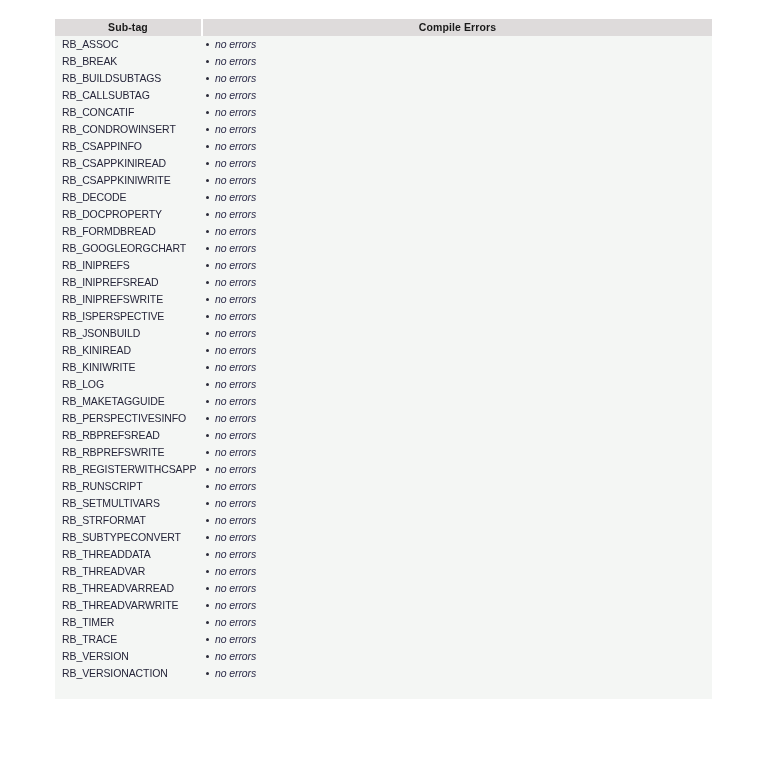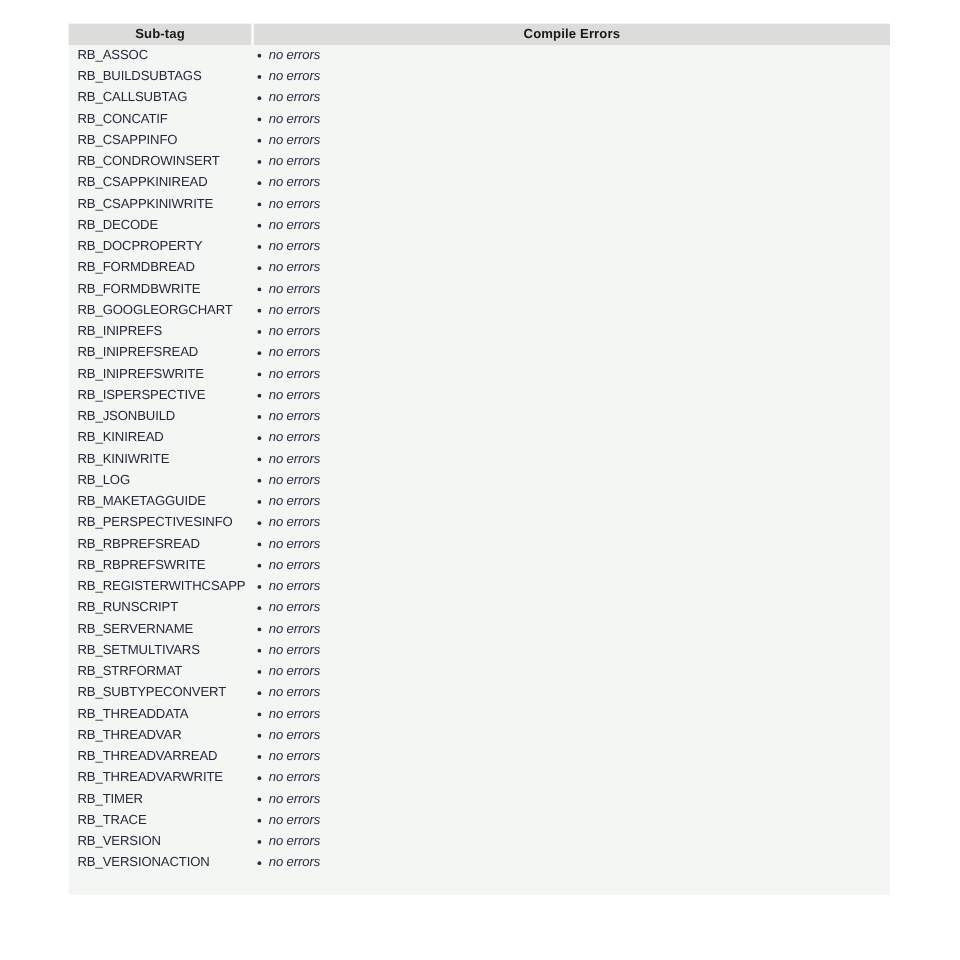--- a/index.html
+++ b/index.html
@@ -108,20 +108,29 @@
         <tr>
           <td class="cell-subtag">RB_ASSOC</td>
           <td class="cell-errors">
             <div class="bullet-row">
               <span class="bullet-dot"></span>
               <span class="bullet-text">no errors</span>
             </div>
           </td>
         </tr>
         <tr>
+          <td class="cell-subtag">RB_BREAK</td>
+          <td class="cell-errors">
+            <div class="bullet-row">
+              <span class="bullet-dot"></span>
+              <span class="bullet-text">no errors</span>
+            </div>
+          </td>
+        </tr>
+        <tr>
           <td class="cell-subtag">RB_BUILDSUBTAGS</td>
           <td class="cell-errors">
             <div class="bullet-row">
               <span class="bullet-dot"></span>
               <span class="bullet-text">no errors</span>
             </div>
           </td>
         </tr>
         <tr>
           <td class="cell-subtag">RB_CALLSUBTAG</td>
@@ -135,38 +144,38 @@
         <tr>
           <td class="cell-subtag">RB_CONCATIF</td>
           <td class="cell-errors">
             <div class="bullet-row">
               <span class="bullet-dot"></span>
               <span class="bullet-text">no errors</span>
             </div>
           </td>
         </tr>
         <tr>
+          <td class="cell-subtag">RB_CONDROWINSERT</td>
+          <td class="cell-errors">
+            <div class="bullet-row">
+              <span class="bullet-dot"></span>
+              <span class="bullet-text">no errors</span>
+            </div>
+          </td>
+        </tr>
+        <tr>
           <td class="cell-subtag">RB_CSAPPINFO</td>
           <td class="cell-errors">
             <div class="bullet-row">
               <span class="bullet-dot"></span>
               <span class="bullet-text">no errors</span>
             </div>
           </td>
         </tr>
         <tr>
-          <td class="cell-subtag">RB_CONDROWINSERT</td>
-          <td class="cell-errors">
-            <div class="bullet-row">
-              <span class="bullet-dot"></span>
-              <span class="bullet-text">no errors</span>
-            </div>
-          </td>
-        </tr>
-        <tr>
           <td class="cell-subtag">RB_CSAPPKINIREAD</td>
           <td class="cell-errors">
             <div class="bullet-row">
               <span class="bullet-dot"></span>
               <span class="bullet-text">no errors</span>
             </div>
           </td>
         </tr>
         <tr>
           <td class="cell-subtag">RB_CSAPPKINIWRITE</td>
@@ -198,29 +207,20 @@
         <tr>
           <td class="cell-subtag">RB_FORMDBREAD</td>
           <td class="cell-errors">
             <div class="bullet-row">
               <span class="bullet-dot"></span>
               <span class="bullet-text">no errors</span>
             </div>
           </td>
         </tr>
         <tr>
-          <td class="cell-subtag">RB_FORMDBWRITE</td>
-          <td class="cell-errors">
-            <div class="bullet-row">
-              <span class="bullet-dot"></span>
-              <span class="bullet-text">no errors</span>
-            </div>
-          </td>
-        </tr>
-        <tr>
           <td class="cell-subtag">RB_GOOGLEORGCHART</td>
           <td class="cell-errors">
             <div class="bullet-row">
               <span class="bullet-dot"></span>
               <span class="bullet-text">no errors</span>
             </div>
           </td>
         </tr>
         <tr>
           <td class="cell-subtag">RB_INIPREFS</td>
@@ -334,29 +334,20 @@
           <td class="cell-subtag">RB_REGISTERWITHCSAPP</td>
           <td class="cell-errors">
             <div class="bullet-row">
               <span class="bullet-dot"></span>
               <span class="bullet-text">no errors</span>
             </div>
           </td>
         </tr>
         <tr>
           <td class="cell-subtag">RB_RUNSCRIPT</td>
-          <td class="cell-errors">
-            <div class="bullet-row">
-              <span class="bullet-dot"></span>
-              <span class="bullet-text">no errors</span>
-            </div>
-          </td>
-        </tr>
-        <tr>
-          <td class="cell-subtag">RB_SERVERNAME</td>
           <td class="cell-errors">
             <div class="bullet-row">
               <span class="bullet-dot"></span>
               <span class="bullet-text">no errors</span>
             </div>
           </td>
         </tr>
         <tr>
           <td class="cell-subtag">RB_SETMULTIVARS</td>
           <td class="cell-errors">

